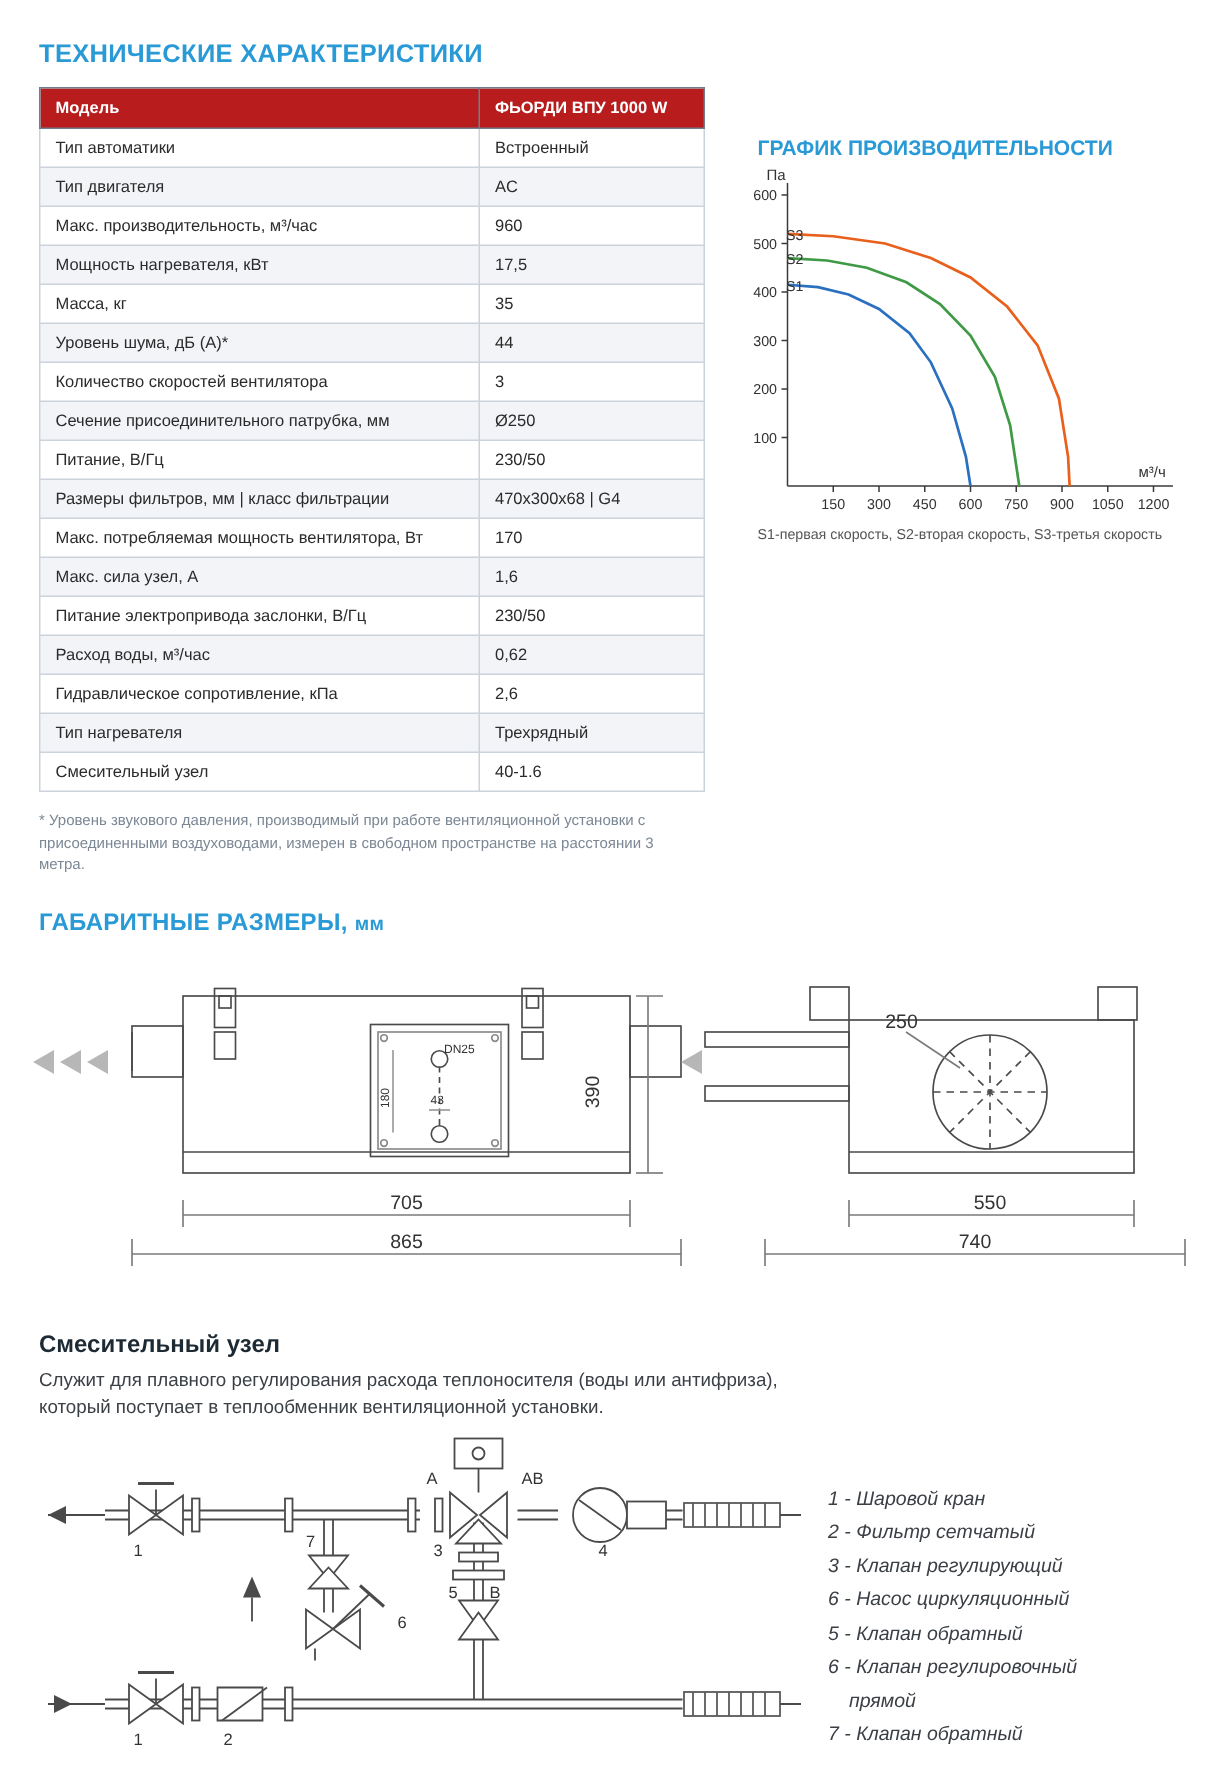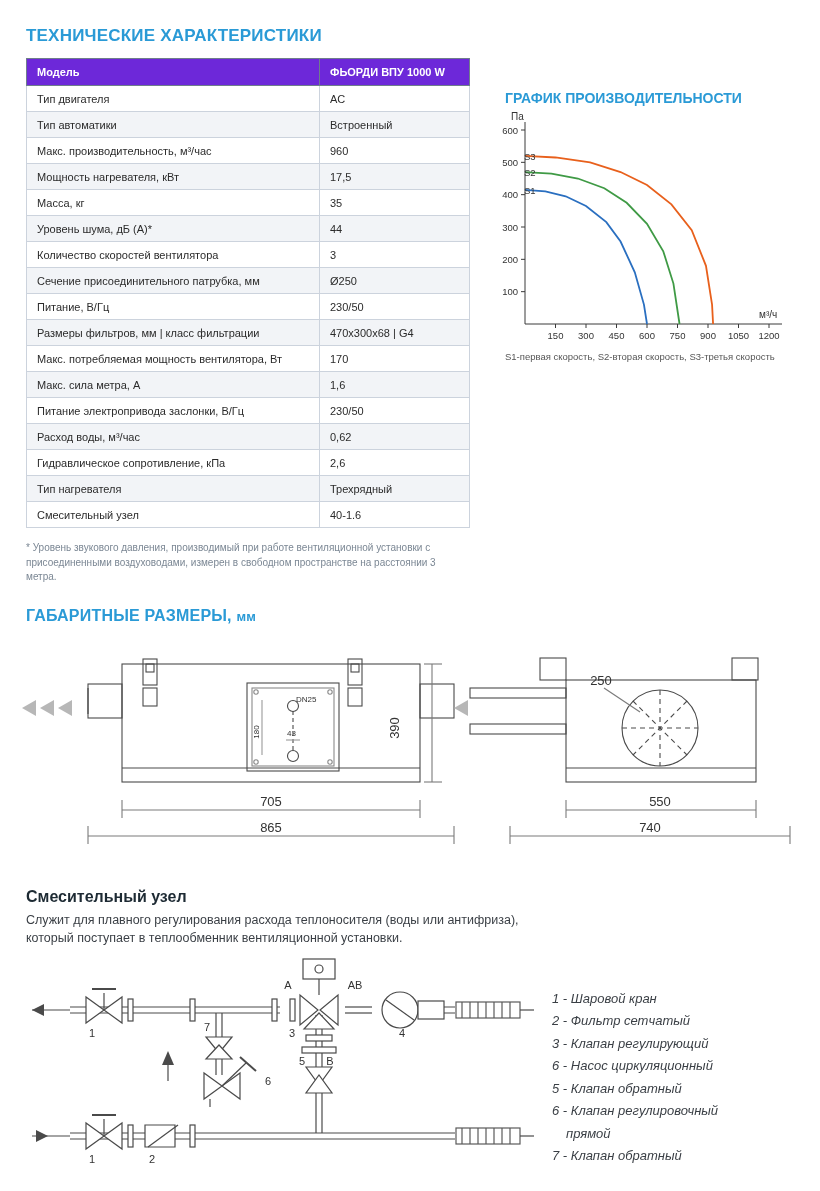--- a/index.html
+++ b/index.html
@@ -50,21 +50,21 @@
   }
   #spec-table td {
     border: 1px solid #ccd3dd;
     padding: 0 10px;
     height: 25px;
     vertical-align: middle;
   }
   #spec-table .lbl { width: 272px; }
   #spec-table .val { text-align: left; }
   #spec-table thead td {
-    background: #6d28d9;
+    background: #b91c1c;
     color: #ffffff;
     font-weight: bold;
     border-color: #6f7d8c;
     height: 26px;
   }
   #spec-table tbody tr:nth-child(odd) td { background: #ffffff; }
   #spec-table tbody tr:nth-child(even) td { background: #f2f4f7; }
 
   
   #footnote {
@@ -141,28 +141,28 @@
 
   <table id="spec-table">
     <thead>
       <tr>
         <td class="lbl">Модель</td>
         <td class="val">ФЬОРДИ ВПУ 1000 W</td>
       </tr>
     </thead>
     <tbody>
       <tr>
+        <td class="lbl">Тип автоматики</td>
+        <td class="val">Встроенный</td>
+      </tr>
+      <tr>
         <td class="lbl">Тип двигателя</td>
         <td class="val">AC</td>
       </tr>
       <tr>
-        <td class="lbl">Тип автоматики</td>
-        <td class="val">Встроенный</td>
-      </tr>
-      <tr>
         <td class="lbl">Макс. производительность, м³/час</td>
         <td class="val">960</td>
       </tr>
       <tr>
         <td class="lbl">Мощность нагревателя, кВт</td>
         <td class="val">17,5</td>
       </tr>
       <tr>
         <td class="lbl">Масса, кг</td>
         <td class="val">35</td>
@@ -185,21 +185,21 @@
       </tr>
       <tr>
         <td class="lbl">Размеры фильтров, мм | класс фильтрации</td>
         <td class="val">470х300х68 | G4</td>
       </tr>
       <tr>
         <td class="lbl">Макс. потребляемая мощность вентилятора, Вт</td>
         <td class="val">170</td>
       </tr>
       <tr>
-        <td class="lbl">Макс. сила метра, А</td>
+        <td class="lbl">Макс. сила узел, А</td>
         <td class="val">1,6</td>
       </tr>
       <tr>
         <td class="lbl">Питание электропривода заслонки, В/Гц</td>
         <td class="val">230/50</td>
       </tr>
       <tr>
         <td class="lbl">Расход воды, м³/час</td>
         <td class="val">0,62</td>
       </tr>

